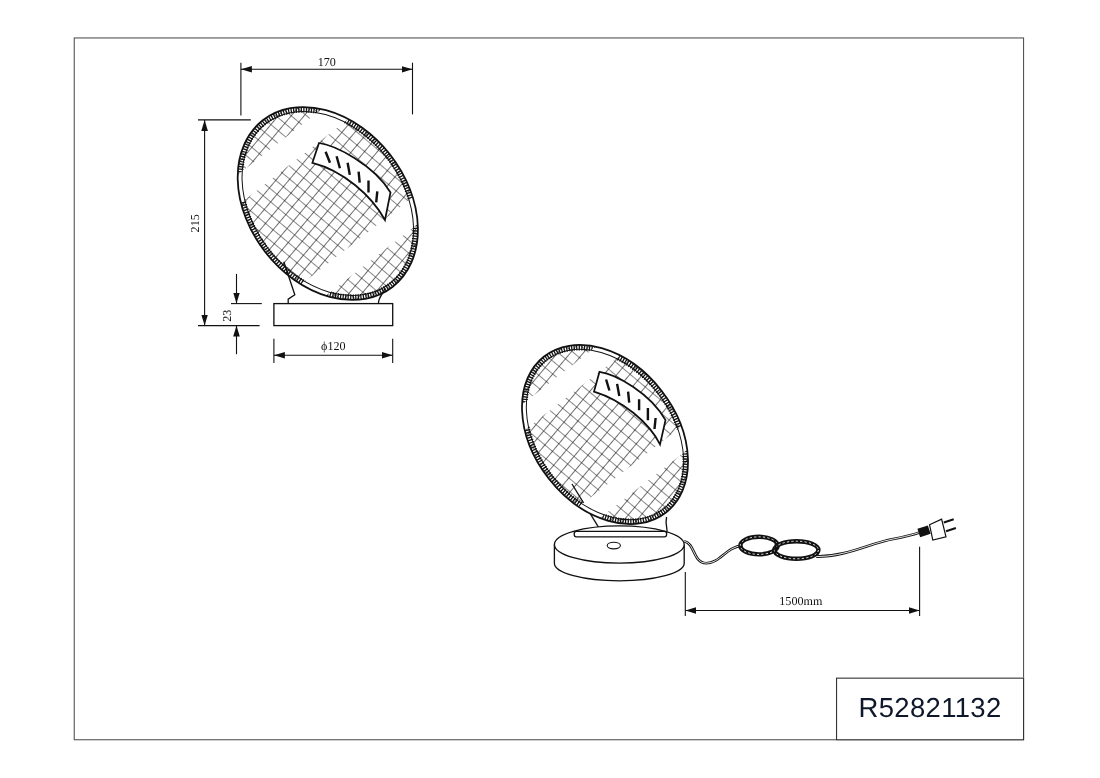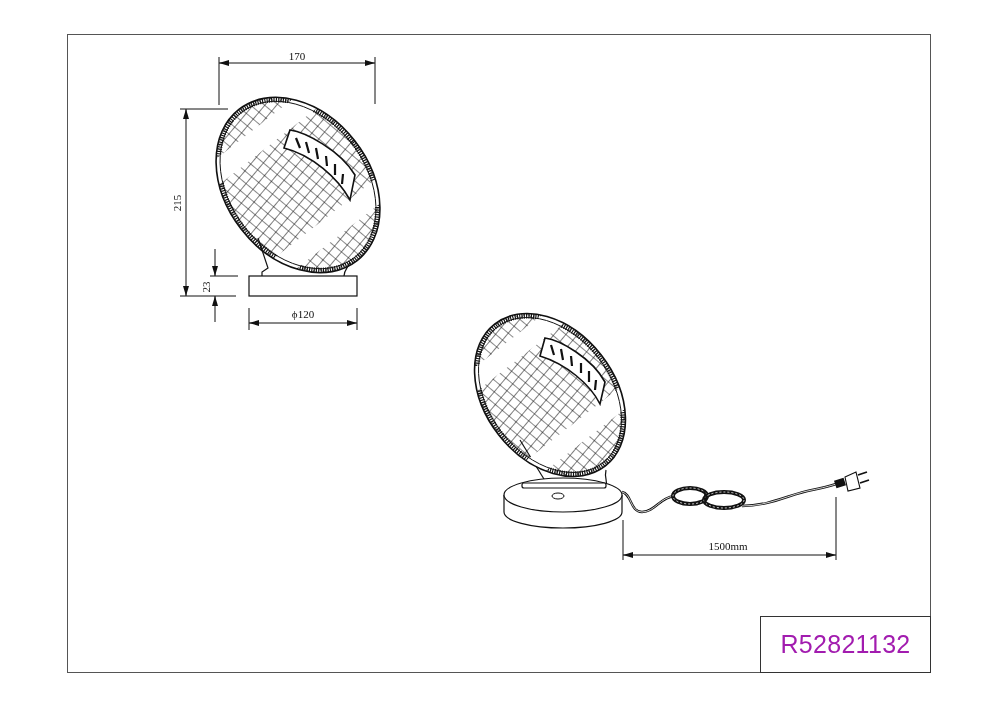--- a/index.html
+++ b/index.html
@@ -1,21 +1,21 @@
 <!DOCTYPE html>
 <html><head>
 <meta charset="utf-8">
 <style>
   html, body { margin:0; padding:0; background:#ffffff; }
   body { width:1000px; height:707px; position:relative; overflow:hidden; font-family:"Liberation Serif", serif; }
   .frame { position:absolute; left:67px; top:34px; width:864px; height:639px; border:1px solid #555; box-sizing:border-box; }
   svg.drawing { position:absolute; left:0; top:0; }
   .dim-text { font-family:"Liberation Serif", serif; font-size:11px; fill:#111; }
   .title-box { position:absolute; left:760px; top:616px; width:171px; height:57px; border:1px solid #333; box-sizing:border-box; background:#fff; display:flex; align-items:center; justify-content:center; }
-  .title-box span { font-family:"Liberation Sans", sans-serif; font-size:25px; color:#a21caf; letter-spacing:0.3px; }
+  .title-box span { font-family:"Liberation Sans", sans-serif; font-size:25px; color:#0f172a; letter-spacing:0.3px; }
 </style>
 </head>
 <body>
 
 <div class="frame"></div>
 
 <svg class="drawing" width="1000" height="707" viewBox="0 0 1000 707">
   <defs>
     <marker id="arr" markerWidth="10" markerHeight="6" refX="10" refY="3" orient="auto" markerUnits="userSpaceOnUse">
       <path d="M0,0 L10,3 L0,6 Z" fill="#111"></path>

